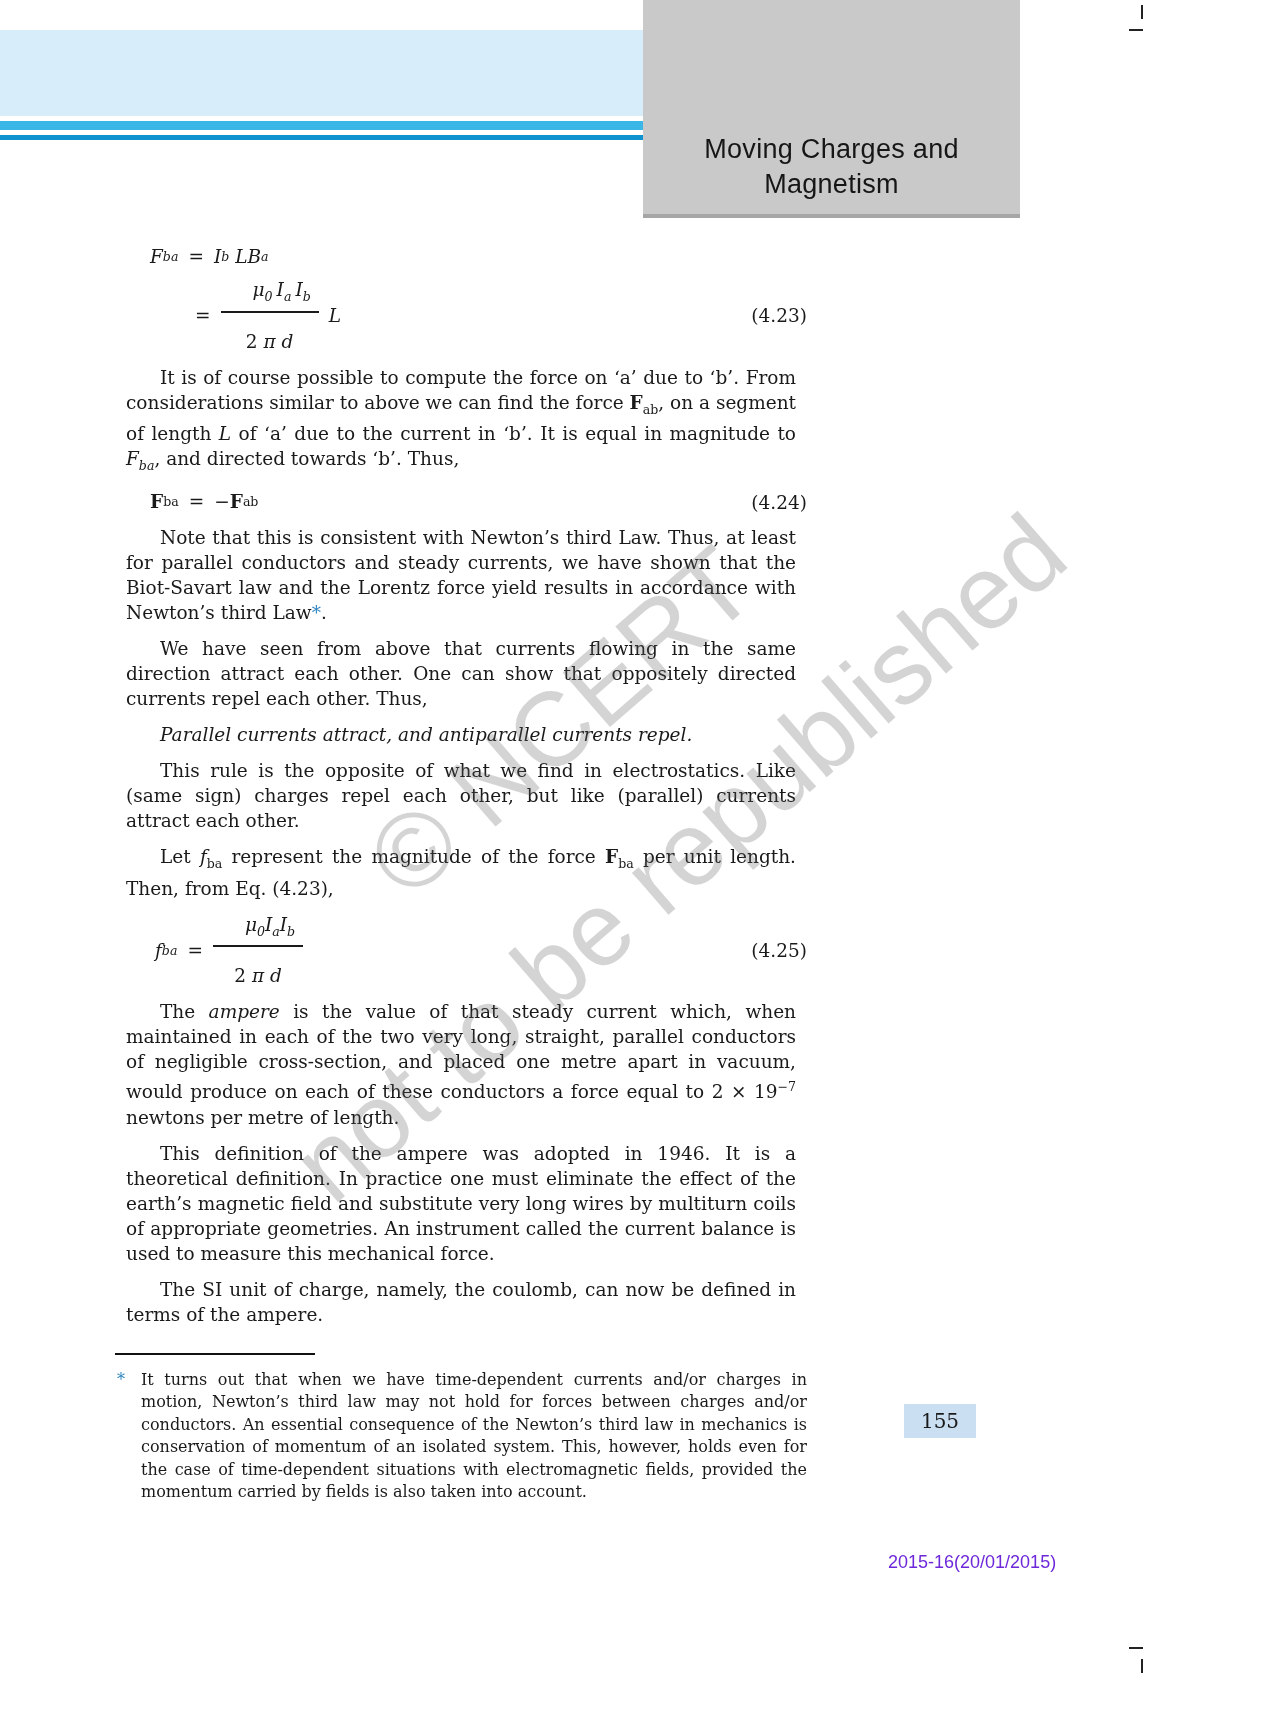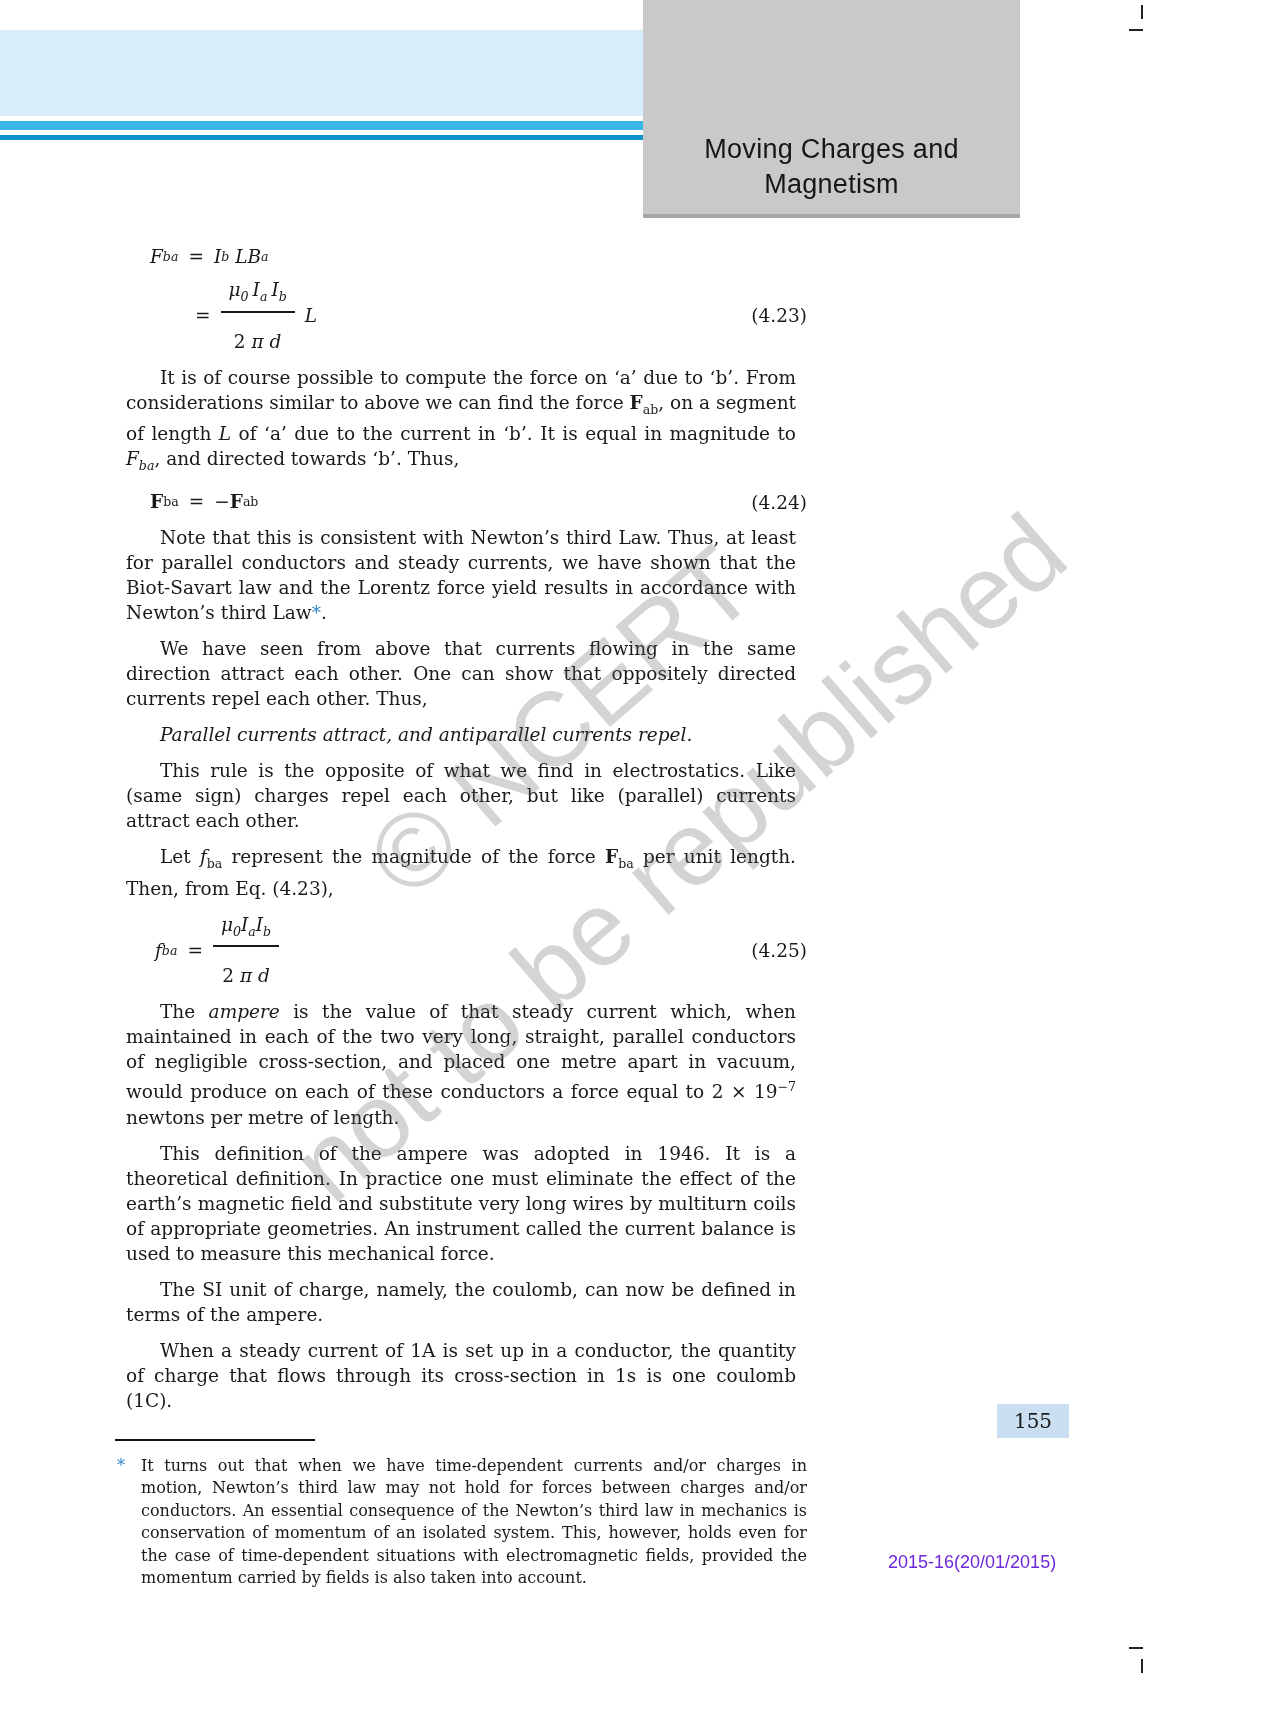--- a/index.html
+++ b/index.html
@@ -38,21 +38,21 @@
   sup   { font-size:0.68em; }
   .star { color:#2e86c1; }
 
   
   .eq-row  { position:relative; display:flex; align-items:center; margin:8px 0; }
   .eq-m1   { margin-left:35px; }
   .eq-m2   { margin-left:70px; }
   .eq-m3   { margin-left:40px; }
   .op      { margin:0 10px; }
   .frac    { display:inline-flex; flex-direction:column; text-align:center; }
-  .frac .num { padding:0 8px 2px 8px; }
+  .frac .num { padding:0 8px 2px 8px;margin-left:24px; }
   .frac .den { border-top:2px solid #1a1a1a; padding:16px 8px 0 8px; }
   .nsp     { margin-right:4px; }
   .tail    { margin-left:10px; }
   .eq-label{ position:absolute; right:0; top:50%; transform:translateY(-50%); font-style:normal; }
 
   
   .footnote-rule { border:none; border-top:2.5px solid #111; width:200px; margin:26px 0 14px 0; }
   .footnote { position:relative; padding-left:26px; font-size:16px; line-height:22.5px; text-align:justify; }
   .footnote .fstar { position:absolute; left:2px; top:0; }
 
@@ -60,21 +60,21 @@
   .watermark {
     position:absolute; left:90px; top:640px; width:1060px;
     transform:rotate(-41deg); text-align:center; z-index:3; pointer-events:none;
     font-family:"Liberation Sans", sans-serif; color:rgba(95,95,95,0.27);
   }
   .wm1 { font-size:105px; }
   .wm2 { font-size:105px; margin-top:60px; white-space:nowrap; }
 
   
   .page-num-box {
-    position:absolute; left:997px; top:1404px; width:72px; height:34px;
+    position:absolute; left:904px; top:1404px; width:72px; height:34px;
     background:#cbdff2; display:flex; align-items:center; justify-content:center;
     font-size:20px; color:#1a1a1a; z-index:2;
   }
   .footer-date {
     position:absolute; left:888px; top:1552px; font-family:"Liberation Sans", sans-serif;
     font-size:18px; color:#6d28d9; z-index:2;
   }
 </style>
 </head>
 <body>
@@ -154,21 +154,20 @@
       <span class="eq-label">(4.25)</span>
     </div>
 
 
     <p class="para"><span>The </span><span class="it">ampere</span><span> is the value of that steady current which, when maintained in each of the two very long, straight, parallel conductors of negligible cross-section, and placed one metre apart in vacuum, would produce on each of these conductors a force equal to 2 × 19</span><sup>−7</sup><span> newtons per metre of length.</span></p>
 
     <p class="para">This definition of the ampere was adopted in 1946. It is a theoretical definition. In practice one must eliminate the effect of the earth’s magnetic field and substitute very long wires by multiturn coils of appropriate geometries. An instrument called the current balance is used to measure this mechanical force.</p>
 
     <p class="para">The SI unit of charge, namely, the coulomb, can now be defined in terms of the ampere.</p>
 
-    <p class="para">When a steady current of 1A is set up in a conductor, the quantity of charge that flows through its cross-section in 1s is one coulomb (1C).</p>
 
     <hr class="footnote-rule">
     <div class="footnote">
       <span class="star fstar">*</span>
       <span>It turns out that when we have time-dependent currents and/or charges in motion, Newton’s third law may not hold for forces between charges and/or conductors. An essential consequence of the Newton’s third law in mechanics is conservation of momentum of an isolated system. This, however, holds even for the case of time-dependent situations with electromagnetic fields, provided the momentum carried by fields is also taken into account.</span>
     </div>
 
   </div>
 
   <div class="watermark">

